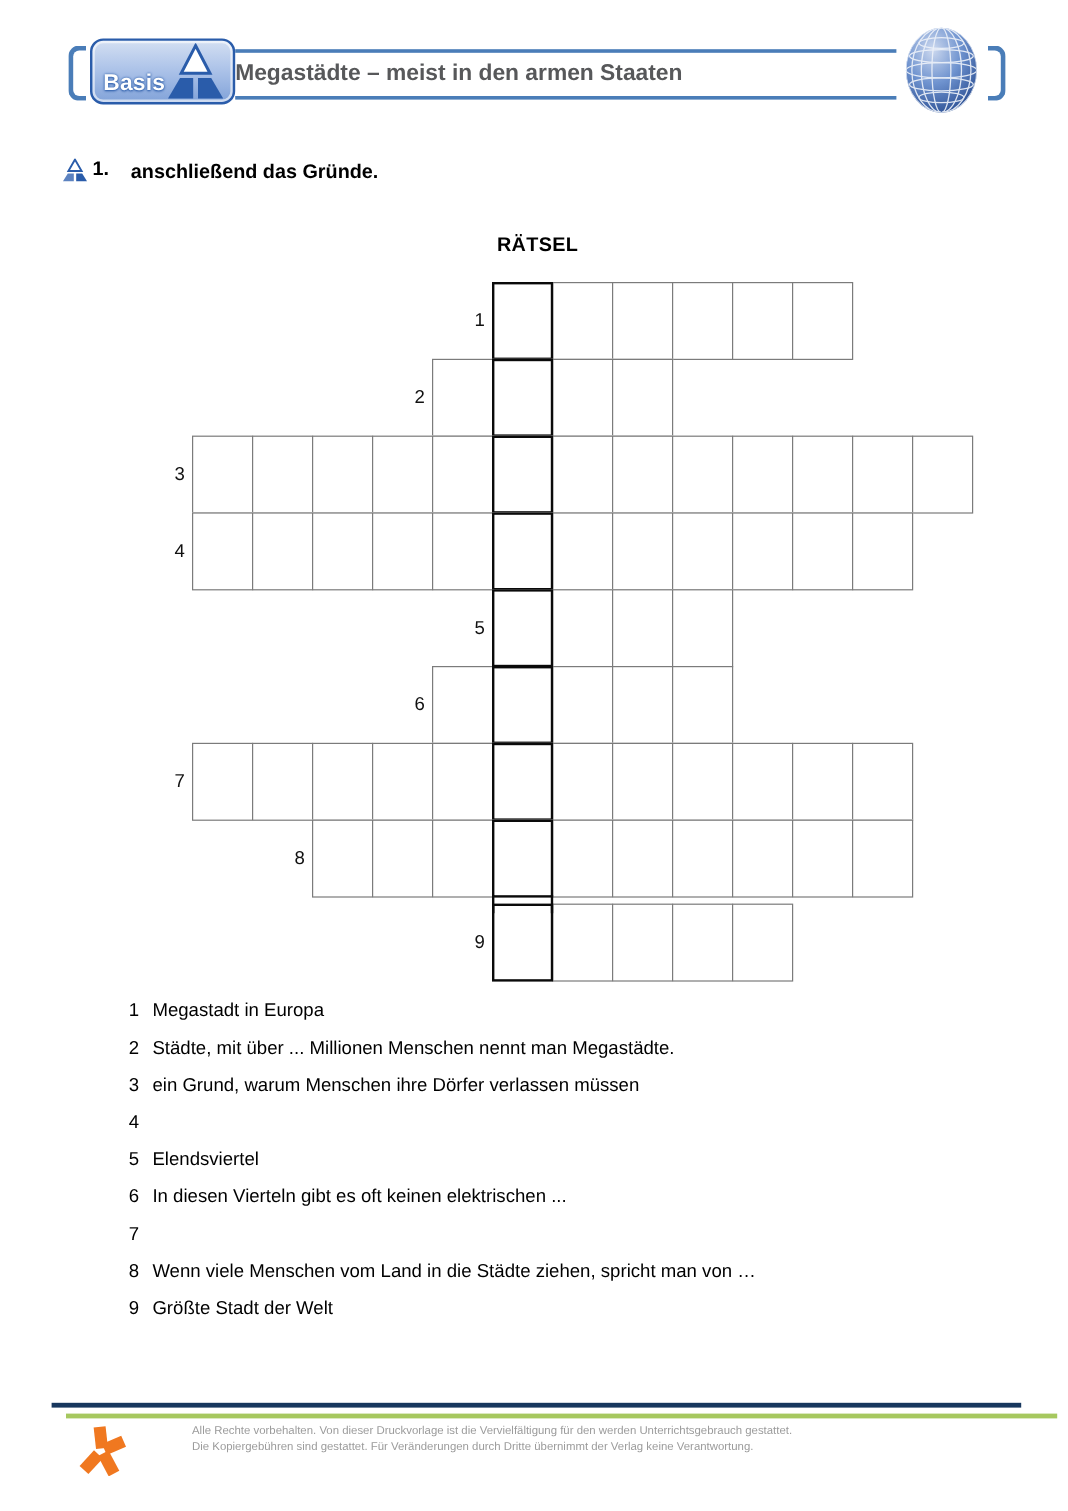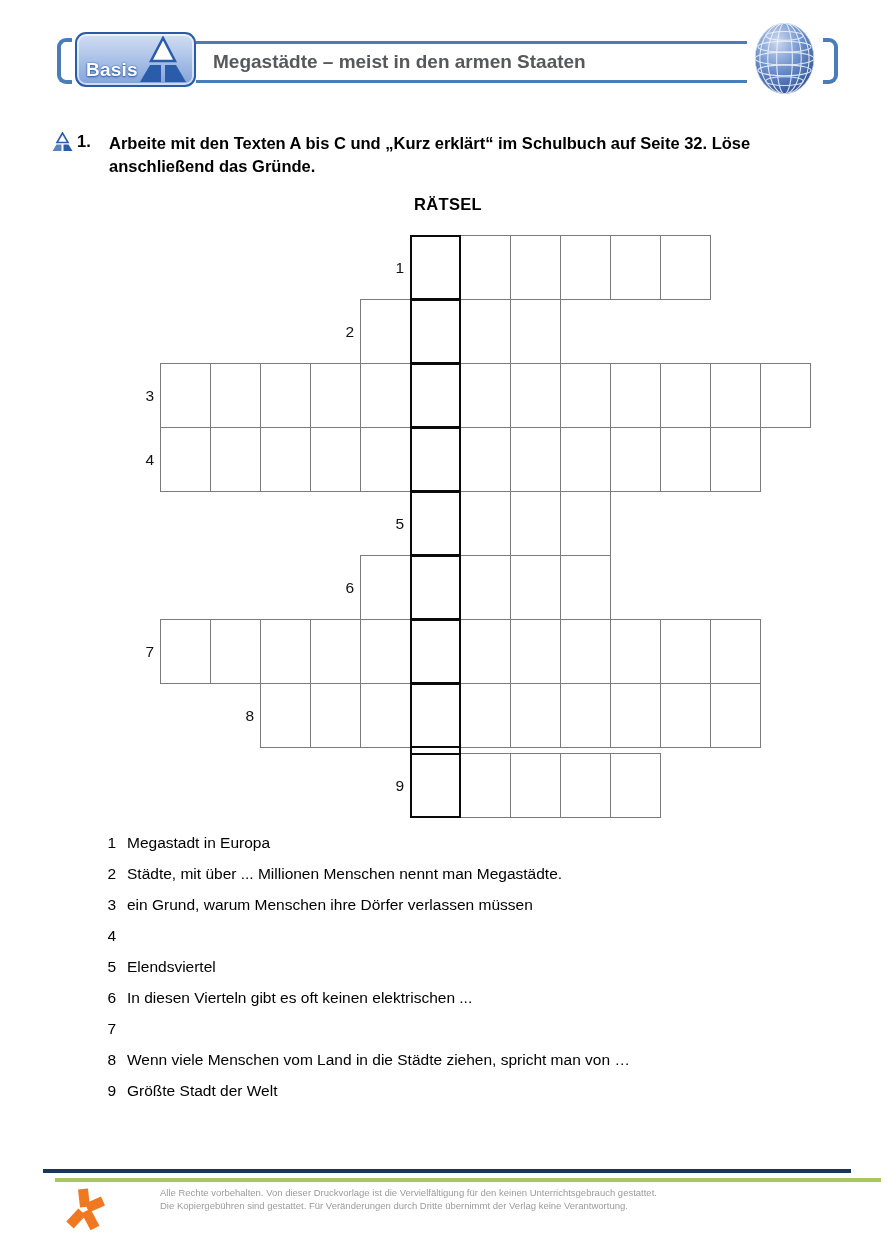--- a/index.html
+++ b/index.html
@@ -13,21 +13,21 @@
   #hline-top,#hline-bottom{position:absolute;left:196px;width:551px;height:3px;background:#4a7db8;}
   #hline-top{top:41px;}
   #hline-bottom{top:80px;}
   #basis-badge{position:absolute;left:75px;top:32px;width:121px;height:55px;box-sizing:border-box;
       border:2px solid #2a5caa;border-radius:11px;
       background:linear-gradient(180deg,#d3dff2 0%,#aec4e9 45%,#82a3d9 100%);
       box-shadow:inset 0 0 0 2px rgba(255,255,255,.6);}
   #basis-badge .badge-label{position:absolute;left:9px;bottom:4px;color:#fff;font-weight:bold;
       font-size:19px;letter-spacing:.2px;text-shadow:0 1px 2px #2a5caa,0 0 2px #2a5caa;}
   #badge-pyramid{position:absolute;right:5px;top:2px;}
-  #header-title{position:absolute;left:213px;top:44px;width:530px;height:36px;line-height:36px;
+  #header-title{position:absolute;left:196px;top:44px;width:530px;height:36px;line-height:36px;
       font-size:19px;font-weight:bold;color:#57585a;}
   #globe{position:absolute;left:753px;top:22px;}
 
   
   #task-icon{position:absolute;left:51px;top:132px;}
   #task-number{position:absolute;left:77px;top:132px;font-size:16.5px;font-weight:bold;}
   #task-text{position:absolute;left:109px;top:132px;width:740px;font-size:16.5px;font-weight:bold;
       line-height:22.5px;}
 
   
@@ -107,21 +107,20 @@
 
   <span id="task-icon">
     <svg width="23" height="20" viewBox="0 0 23 20">
       <polygon points="11.5,1 6,10.5 17,10.5" fill="#ffffff" stroke="#2a5caa" stroke-width="1.6"></polygon>
       <polygon points="5.5,12.5 10.5,12.5 10.5,19 1.5,19" fill="#5c82c0"></polygon>
       <polygon points="12.5,12.5 17.5,12.5 21.5,19 12.5,19" fill="#2a5caa"></polygon>
     </svg>
   </span>
   <div id="task-number">1.</div>
   <div id="task-text">
-    <div>Arbeite mit den Texten A bis C und „Kurz erklärt“ im Schulbuch auf Seite 32. Löse</div>
     <div>anschließend das Gründe.</div>
   </div>
 
   <div id="raetsel-title">RÄTSEL</div>
   <div id="crossword">
       <div class="cw-row" style="left: 410px; top: 235px; width: 301px; height: 65px;">
         <span class="cw-num">1</span>
         <div class="cw-cell sol" style="left: 0px;"></div>
         <div class="cw-cell" style="left: 50px;"></div>
         <div class="cw-cell" style="left: 100px;"></div>
@@ -264,17 +263,17 @@
     <svg width="42" height="44" viewBox="0 0 42 44">
       <g stroke="#f07820" stroke-width="10" stroke-linecap="butt" fill="none">
         <line x1="19" y1="3" x2="21" y2="21"></line>
         <line x1="39" y1="15" x2="23" y2="22"></line>
         <line x1="31" y1="42" x2="22" y2="25"></line>
         <line x1="6" y1="39" x2="18" y2="26"></line>
       </g>
     </svg>
   </span>
   <div id="footer-text">
-    <div>Alle Rechte vorbehalten. Von dieser Druckvorlage ist die Vervielfältigung für den keinen Unterrichtsgebrauch gestattet.</div>
+    <div>Alle Rechte vorbehalten. Von dieser Druckvorlage ist die Vervielfältigung für den werden Unterrichtsgebrauch gestattet.</div>
     <div>Die Kopiergebühren sind gestattet. Für Veränderungen durch Dritte übernimmt der Verlag keine Verantwortung.</div>
   </div>
 
 </div>
 
 </body></html>

